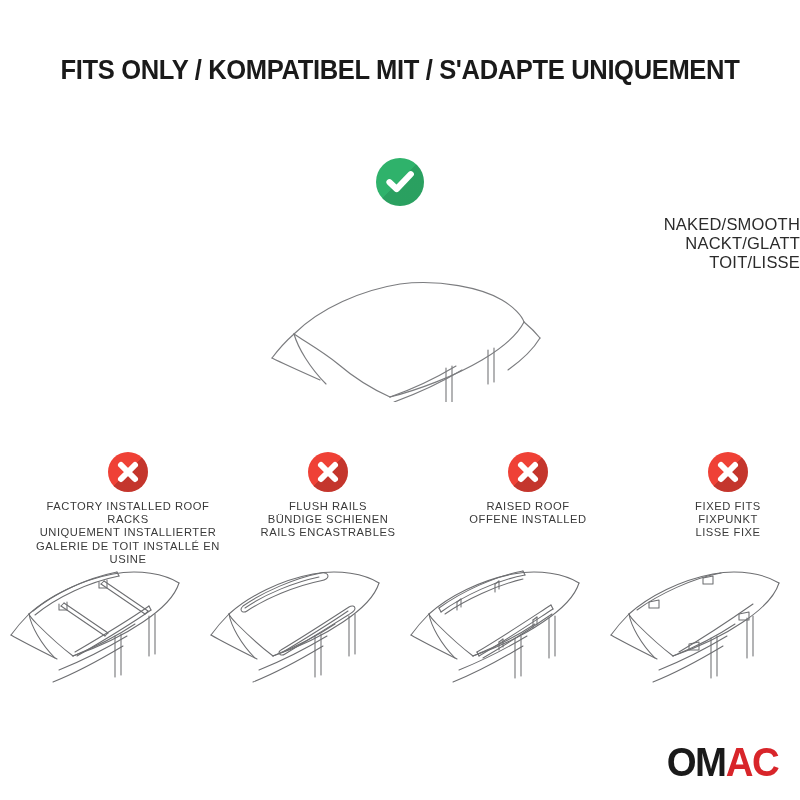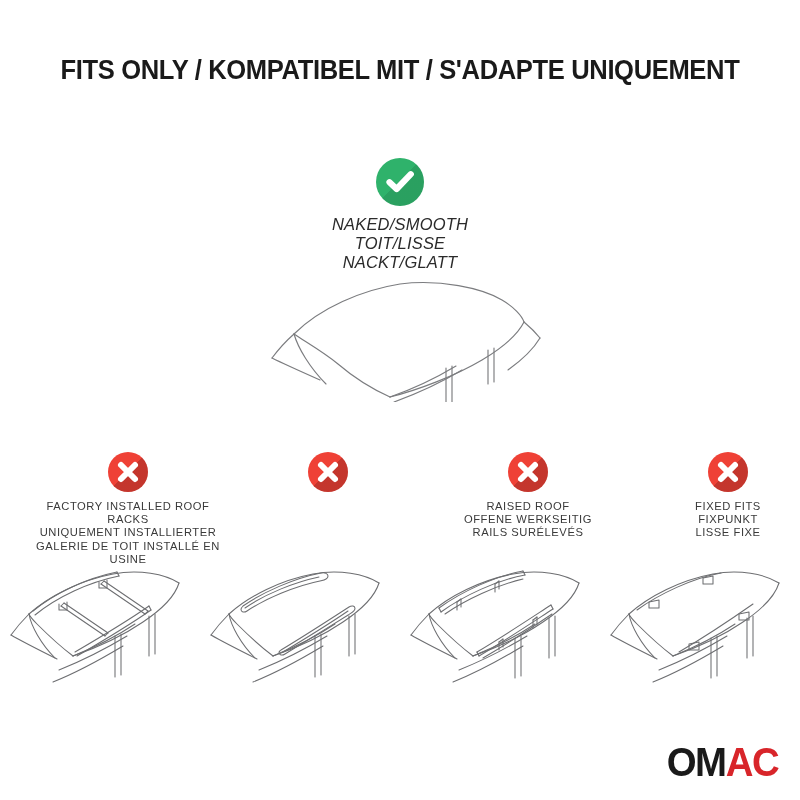--- a/index.html
+++ b/index.html
@@ -31,22 +31,21 @@
     white-space: nowrap;
     color: #1a1a1a;
   }
 
   
   .top-block {
     position: absolute;
     left: 0;
     top: 158px;
     width: 800px;
-    text-align: center;
-    font-style: italic;
+    text-align: right;
   }
   .badge {
     width: 48px;
     height: 48px;
     border-radius: 50%;
     margin: 0 auto;
     position: relative;
     overflow: hidden;
   }
   .badge.ok  { background: #2fb26b; }
@@ -140,22 +139,22 @@
 
   <div class="badge ok">
     <div class="shadow"></div>
     <svg width="48" height="48" viewBox="0 0 48 48">
       <path d="M13.5 24.2 L20.6 31.0 L34.8 16.2" stroke="#ffffff" stroke-width="6.2" fill="none" stroke-linecap="round" stroke-linejoin="round"></path>
     </svg>
   </div>
 
   <div class="label">
     <div>NAKED/SMOOTH</div>
+    <div>NACKT/GLATT</div>
     <div>TOIT/LISSE</div>
-    <div>NACKT/GLATT</div>
   </div>
 </div>
 
 <div class="top-art">
   <svg class="art" width="300" height="130" viewBox="0 0 300 130">
     <g fill="none" stroke="#7b7c7f" stroke-width="1.15" stroke-linejoin="round" stroke-linecap="round">
 
       <path d="M44 62 C70 36 112 18 150 12 C190 7 232 16 252 28 C264 35 272 44 274 50"></path>
       <path d="M274 50 C268 62 252 76 232 88 C205 104 168 118 140 125"></path>
       <path d="M140 125 C120 116 102 104 88 92 C72 79 54 69 44 62"></path>
@@ -195,33 +194,37 @@
     </div>
   </div>
 
   <div class="col">
     <div class="badge bad">
       <div class="shadow"></div>
       <svg width="40" height="40" viewBox="0 0 40 40">
         <path d="M13 13 L27 27 M27 13 L13 27" stroke="#ffffff" stroke-width="6" stroke-linecap="round"></path>
       </svg>
     </div>
+    <div class="label">
+      <div>FLUSH RAILS</div>
+      <div>BÜNDIGE SCHIENEN</div>
+      <div>RAILS ENCASTRABLES</div>
+    </div>
   </div>
 
   <div class="col">
     <div class="badge bad">
       <div class="shadow"></div>
       <svg width="40" height="40" viewBox="0 0 40 40">
         <path d="M13 13 L27 27 M27 13 L13 27" stroke="#ffffff" stroke-width="6" stroke-linecap="round"></path>
       </svg>
     </div>
     <div class="label">
       <div>RAISED ROOF</div>
-      <div>OFFENE WERKSEITIG</div>
-      <div>RAILS SURÉLEVÉS</div>
+      <div>OFFENE INSTALLED</div>
     </div>
   </div>
 
   <div class="col">
     <div class="badge bad">
       <div class="shadow"></div>
       <svg width="40" height="40" viewBox="0 0 40 40">
         <path d="M13 13 L27 27 M27 13 L13 27" stroke="#ffffff" stroke-width="6" stroke-linecap="round"></path>
       </svg>
     </div>

